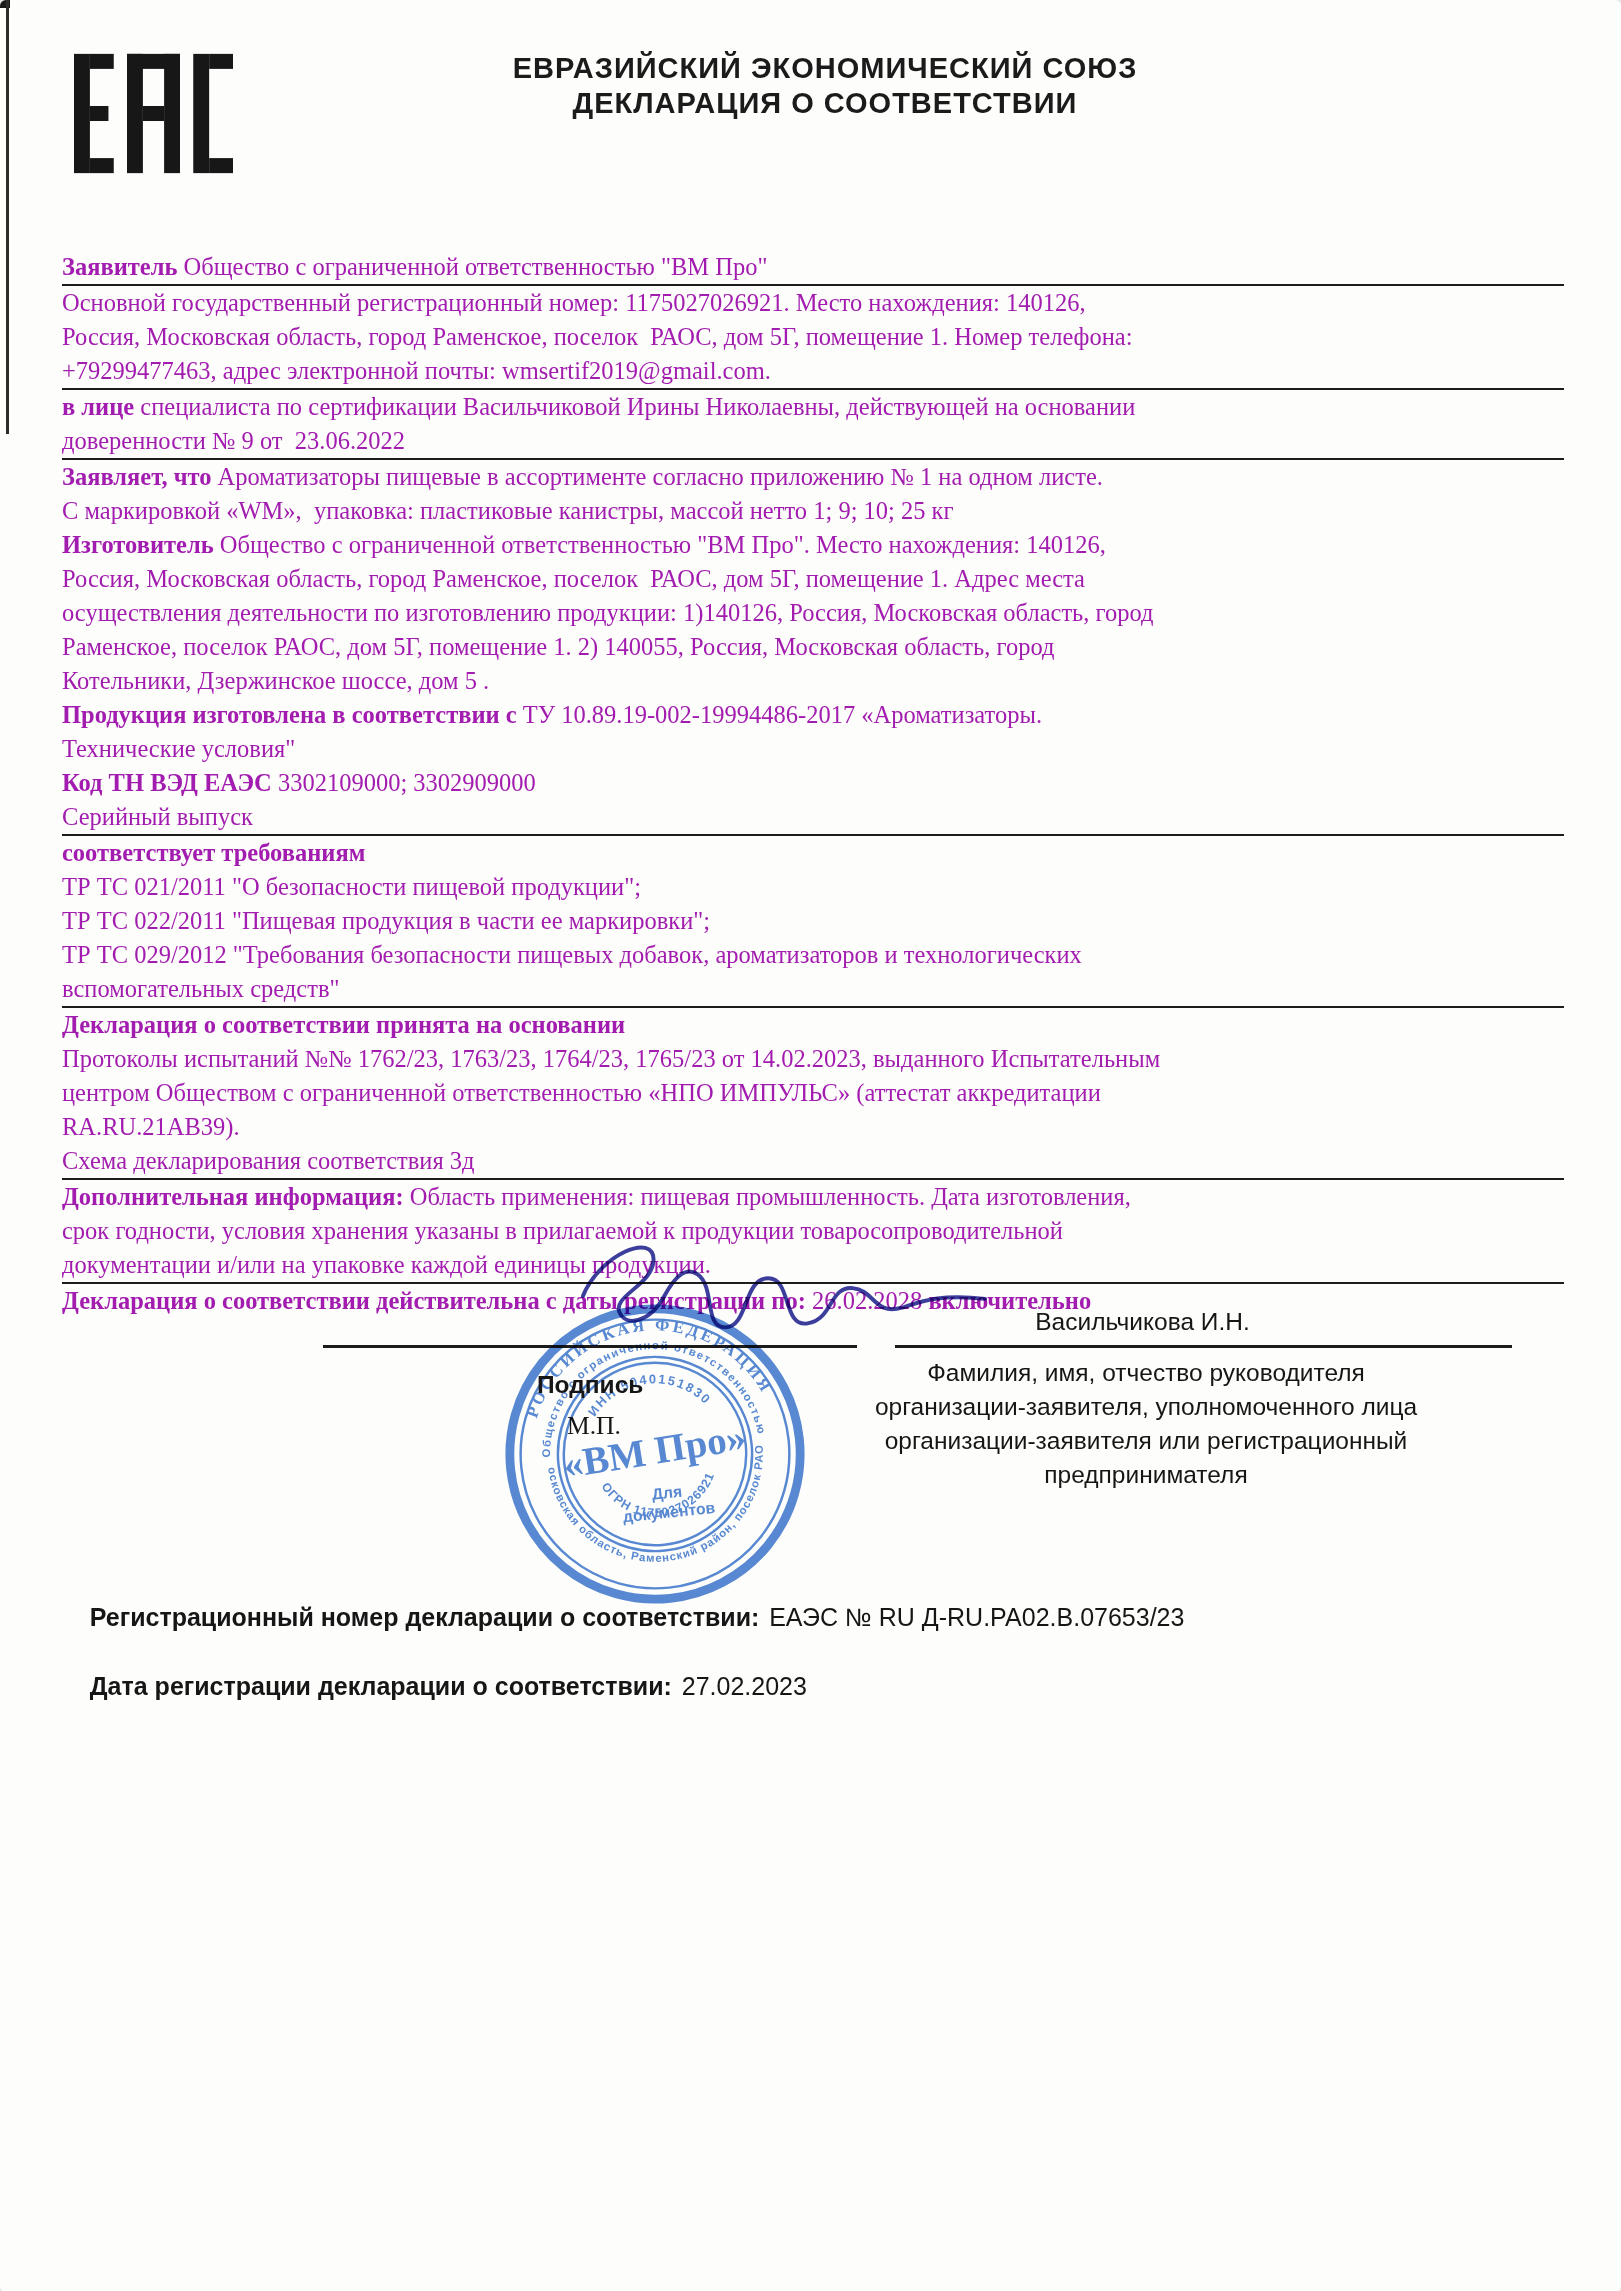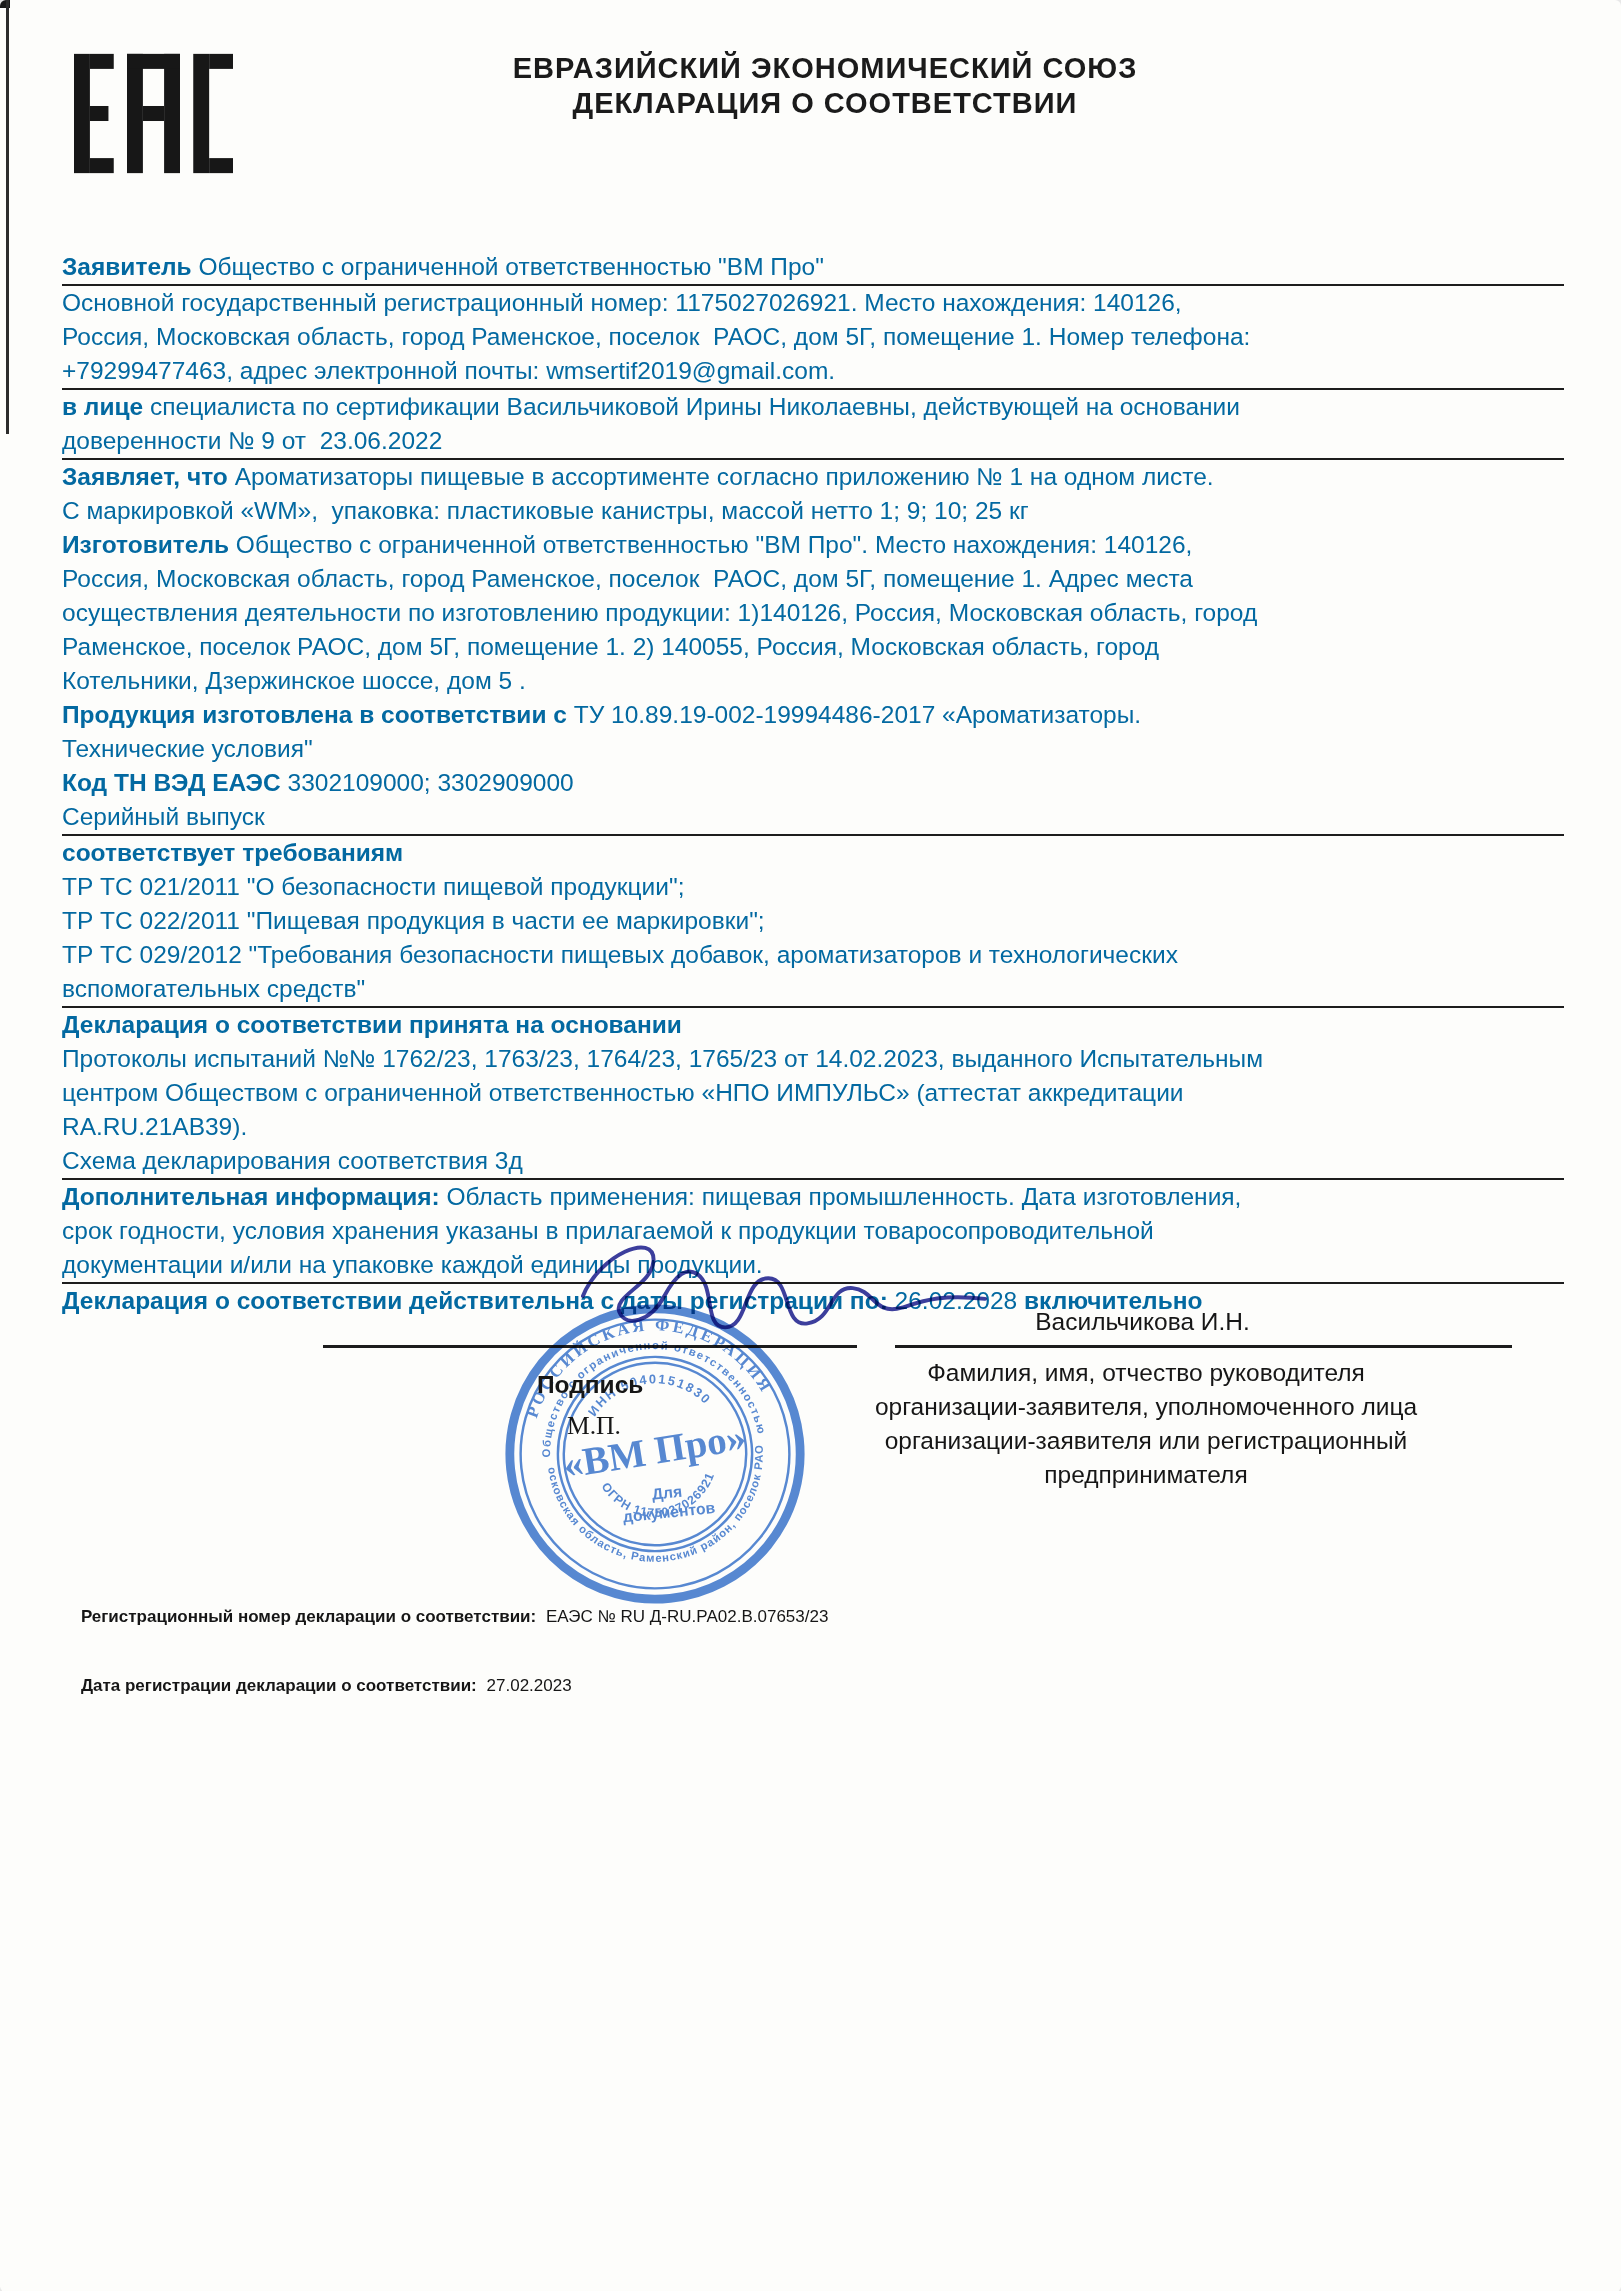--- a/index.html
+++ b/index.html
@@ -13,21 +13,21 @@
   .scanline{position:absolute;left:5.9px;top:0;width:2.9px;height:434px;background:#2c2c2c;}
   .corner-dot{position:absolute;left:0;top:0;width:9.8px;height:7.8px;background:#1a1a1a;}
   .logo{position:absolute;left:74px;top:47px;width:159px;height:133px;}
   .logo rect{fill:#171717;}
   .titleblock{
     position:absolute;left:78px;right:49px;top:51px;text-align:center;
     font-weight:700;font-size:29px;line-height:35px;letter-spacing:1px;color:#1b1b1b;
   }
   .doc{
     position:absolute;left:62px;top:250px;width:1502px;
-    font-size:24.5px;color:#0369a1;z-index:1;
+    font-size:24.5px;color:#a21caf;z-index:1;font-family:Liberation Serif, serif;
   }
   .sec{border-bottom:2.9px solid #1d1d1d;}
   .sec.nb{border-bottom:none;}
   .ln{height:34px;line-height:34px;white-space:pre;overflow:visible;}
   .b{font-weight:700;}
 
   .sigline{position:absolute;height:2.9px;background:#1c1c1c;z-index:1;}
   #sigline-left{left:323px;top:1345px;width:534px;}
   #sigline-right{left:895px;top:1345px;width:617px;}
 
@@ -55,21 +55,21 @@
   .st-mid{font-size:11.5px;font-weight:700;letter-spacing:1.5px;}
   .st-inn{font-size:13px;font-weight:700;letter-spacing:2px;}
   .st-ogrn{font-size:12.5px;font-weight:700;letter-spacing:1px;}
   .st-bot{font-size:11.5px;font-weight:700;letter-spacing:1px;}
   .st-center{font-size:40px;font-weight:700;font-family:"Liberation Serif","DejaVu Serif",serif;}
   .st-sub{font-size:16px;font-weight:700;}
 
   .signature-svg{position:absolute;left:529px;top:1237px;width:461px;height:113px;mix-blend-mode:multiply;z-index:4;}
   .signature-svg path{fill:none;stroke:#3c3e9f;stroke-width:4;stroke-linecap:round;}
 
-  .footrow{position:absolute;left:62px;white-space:pre;font-size:17px;line-height:34px;z-index:2;}
+  .footrow{position:absolute;left:62px;white-space:pre;font-size:25px;line-height:34px;z-index:2;}
   #reg-row{top:1566px;}
   #date-row{top:1635px;}
   .footrow .val{font-weight:400;margin-left:9.8px;}
 </style>
 </head>
 <body>
 
 <div class="page">
 
   <div class="corner-dot"></div>

